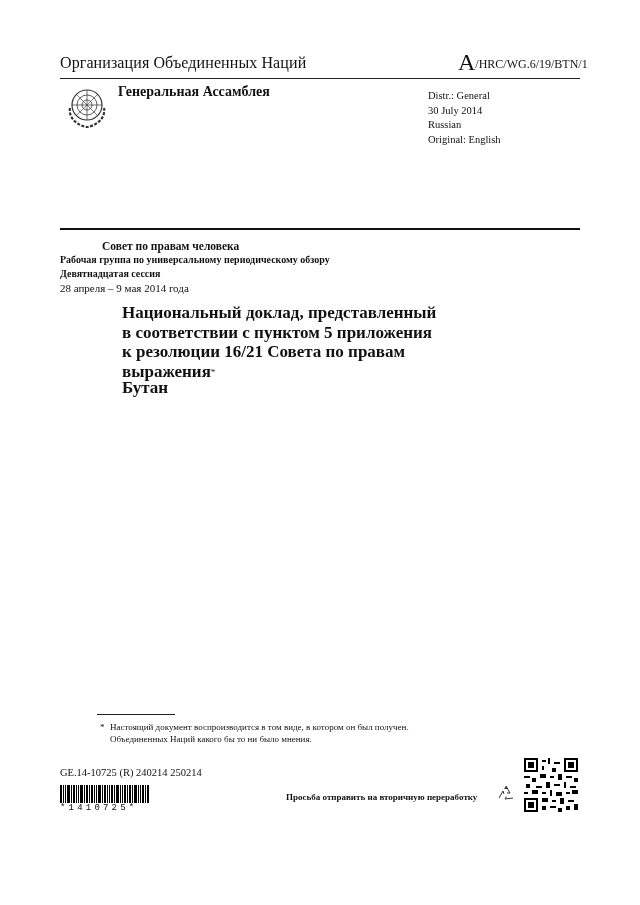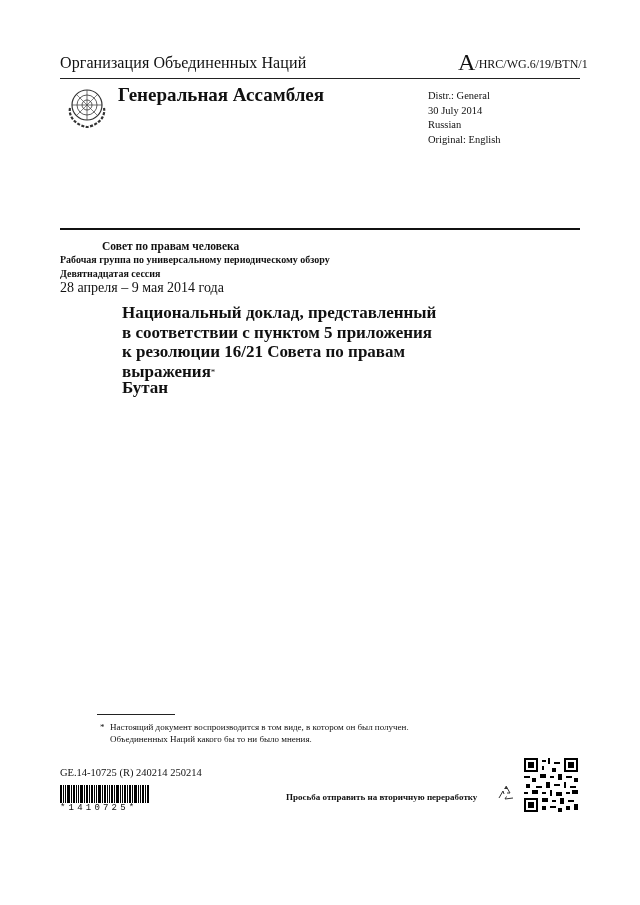--- a/index.html
+++ b/index.html
@@ -6,21 +6,21 @@
   body { width: 640px; height: 905px; position: relative; overflow: hidden;
          font-family: "Liberation Serif", "DejaVu Serif", serif; color: #111; }
   .abs { position: absolute; }
 
   .org-name { left: 60px; top: 54px; font-size: 16px; letter-spacing: 0.1px; }
   .symbol { left: 458px; top: 52px; font-size: 12px; text-align: center; }
   .symbol .big-a { font-size: 24px; line-height: 20px; vertical-align: -2px; }
   .rule-top { left: 60px; top: 78px; width: 520px; height: 1px; background: #222; }
 
   .emblem { left: 64px; top: 84px; width: 46px; height: 46px; }
-  .body-name { left: 118px; top: 84px; font-size: 19px; font-weight: bold; }
+  .body-name { left: 118px; top: 84px; font-size: 14px; font-weight: bold; }
 
   .distr { left: 428px; top: 89px; font-size: 10.5px; line-height: 14.6px; }
 
   .rule-thick { left: 60px; top: 228px; width: 520px; height: 2px; background: #111; }
 
   .council { left: 60px; top: 239px; font-size: 11.5px; line-height: 14px; }
   .council .b { font-weight: bold; margin-left: 42px; }
   .council .b2 { font-weight: bold; font-size: 10px; }
 
   .title { left: 122px; top: 303px; font-size: 17px; font-weight: bold; line-height: 19.5px; width: 380px; }
@@ -65,21 +65,21 @@
   <div>Russian</div>
   <div>Original: English</div>
 </div>
 
 <div class="abs rule-thick"></div>
 
 <div class="abs council">
   <div class="b">Совет по правам человека</div>
   <div class="b2">Рабочая группа по универсальному периодическому обзору</div>
   <div class="b2">Девятнадцатая сессия</div>
-  <div style="font-size:14px">28 апреля – 9 мая 2014 года</div>
+  <div style="font-size:11px">28 апреля – 9 мая 2014 года</div>
 </div>
 
 <div class="abs title">
   <div>Национальный доклад, представленный</div>
   <div>в соответствии с пунктом 5 приложения</div>
   <div>к резолюции 16/21 Совета по правам</div>
   <div><span>выражения</span><sup>*</sup></div>
 </div>
 <div class="abs country">Бутан</div>
 

